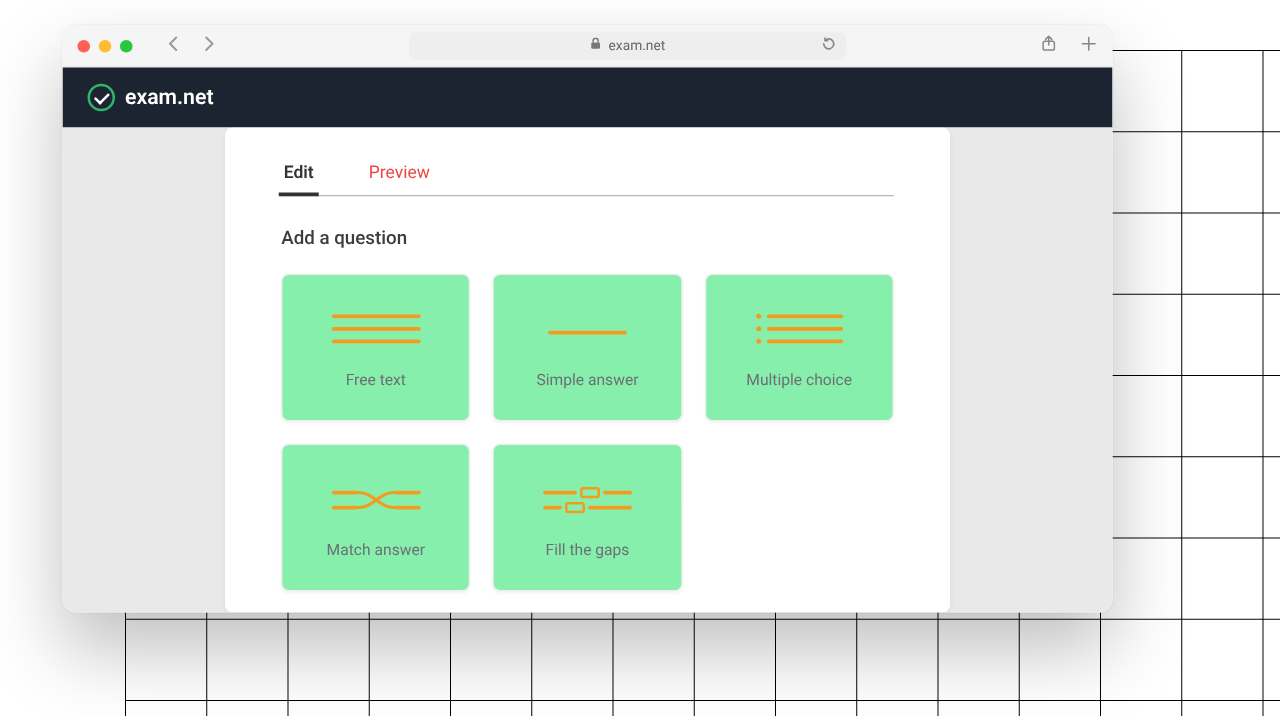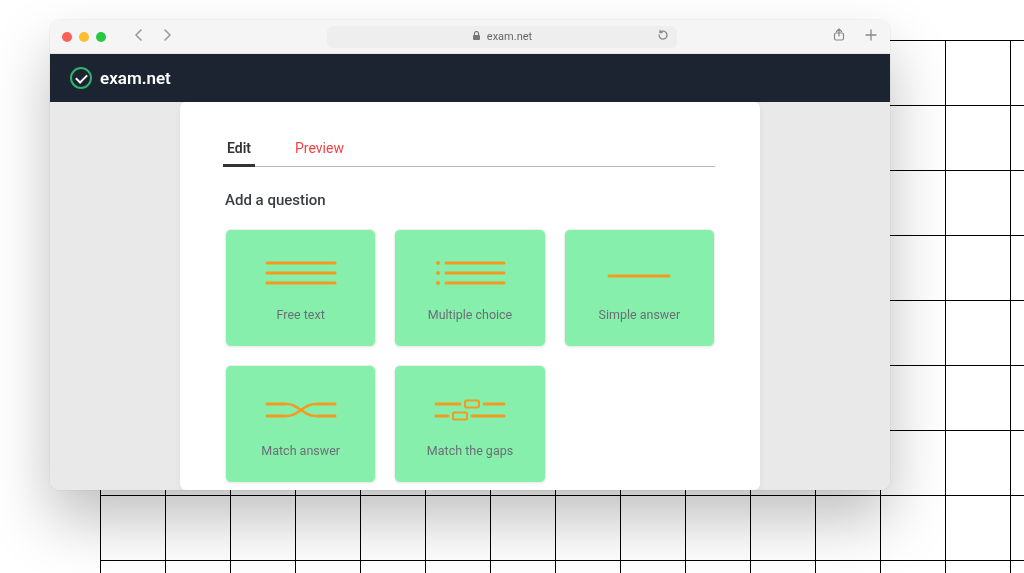--- a/index.html
+++ b/index.html
@@ -168,21 +168,21 @@
       display: flex;
       justify-content: center;
       overflow: hidden;
     }
 
     .editor-card {
       width: 580px;
       background: #fff;
       border-radius: 6px;
       margin-top: 0;
-      padding: 32px 45px 0 45px;
+      padding: 22px 45px 0 45px;
       box-shadow: 0 2px 6px rgba(0,0,0,0.06);
       position: relative;
       top: 0;
     }
 
     .tabs {
       display: flex;
       gap: 40px;
       border-bottom: 1px solid #b8b8b8;
       margin-bottom: 24px;
@@ -337,48 +337,48 @@
 
         <div class="qcard">
           <div class="icon-slot">
             <svg width="80" height="30" viewBox="0 0 80 30">
               <line x1="6" y1="5" x2="74" y2="5" stroke="#f39a1f" stroke-width="3" stroke-linecap="round"></line>
               <line x1="6" y1="15" x2="74" y2="15" stroke="#f39a1f" stroke-width="3" stroke-linecap="round"></line>
               <line x1="6" y1="25" x2="74" y2="25" stroke="#f39a1f" stroke-width="3" stroke-linecap="round"></line>
             </svg>
           </div>
           <div class="label">Free text</div>
+        </div>
+
+        <div class="qcard">
+          <div class="icon-slot">
+            <svg width="80" height="30" viewBox="0 0 80 30">
+              <line x1="10" y1="18" x2="70" y2="18" stroke="#f39a1f" stroke-width="3" stroke-linecap="round"></line>
+            </svg>
+          </div>
+          <div class="label">Simple answer</div>
         </div>
 
         <div class="qcard">
           <div class="icon-slot">
             <svg width="80" height="30" viewBox="0 0 80 30">
               <circle cx="8" cy="5" r="2" fill="#f39a1f"></circle>
               <line x1="16" y1="5" x2="74" y2="5" stroke="#f39a1f" stroke-width="3" stroke-linecap="round"></line>
               <circle cx="8" cy="15" r="2" fill="#f39a1f"></circle>
               <line x1="16" y1="15" x2="74" y2="15" stroke="#f39a1f" stroke-width="3" stroke-linecap="round"></line>
               <circle cx="8" cy="25" r="2" fill="#f39a1f"></circle>
               <line x1="16" y1="25" x2="74" y2="25" stroke="#f39a1f" stroke-width="3" stroke-linecap="round"></line>
             </svg>
           </div>
           <div class="label">Multiple choice</div>
         </div>
 
         <div class="qcard">
           <div class="icon-slot">
             <svg width="80" height="30" viewBox="0 0 80 30">
-              <line x1="10" y1="18" x2="70" y2="18" stroke="#f39a1f" stroke-width="3" stroke-linecap="round"></line>
-            </svg>
-          </div>
-          <div class="label">Simple answer</div>
-        </div>
-
-        <div class="qcard">
-          <div class="icon-slot">
-            <svg width="80" height="30" viewBox="0 0 80 30">
               <line x1="6" y1="10" x2="24" y2="10" stroke="#f39a1f" stroke-width="3" stroke-linecap="round"></line>
               <line x1="56" y1="10" x2="74" y2="10" stroke="#f39a1f" stroke-width="3" stroke-linecap="round"></line>
               <line x1="6" y1="22" x2="24" y2="22" stroke="#f39a1f" stroke-width="3" stroke-linecap="round"></line>
               <line x1="56" y1="22" x2="74" y2="22" stroke="#f39a1f" stroke-width="3" stroke-linecap="round"></line>
               <path d="M26 10 C 38 10 42 22 54 22" stroke="#f39a1f" stroke-width="2.5" fill="none" stroke-linecap="round"></path>
               <path d="M26 22 C 38 22 42 10 54 10" stroke="#f39a1f" stroke-width="2.5" fill="none" stroke-linecap="round"></path>
             </svg>
           </div>
           <div class="label">Match answer</div>
         </div>
@@ -387,21 +387,21 @@
           <div class="icon-slot">
             <svg width="80" height="30" viewBox="0 0 80 30">
               <line x1="6" y1="10" x2="30" y2="10" stroke="#f39a1f" stroke-width="3" stroke-linecap="round"></line>
               <rect x="35" y="6.5" width="14" height="7" rx="1.5" fill="none" stroke="#f39a1f" stroke-width="2"></rect>
               <line x1="54" y1="10" x2="74" y2="10" stroke="#f39a1f" stroke-width="3" stroke-linecap="round"></line>
               <line x1="6" y1="22" x2="18" y2="22" stroke="#f39a1f" stroke-width="3" stroke-linecap="round"></line>
               <rect x="23" y="18.5" width="14" height="7" rx="1.5" fill="none" stroke="#f39a1f" stroke-width="2"></rect>
               <line x1="42" y1="22" x2="74" y2="22" stroke="#f39a1f" stroke-width="3" stroke-linecap="round"></line>
             </svg>
           </div>
-          <div class="label">Match the gaps</div>
+          <div class="label">Fill the gaps</div>
         </div>
 
 
       </div>
 
     </div>
   </div>
 
 </div>
 

